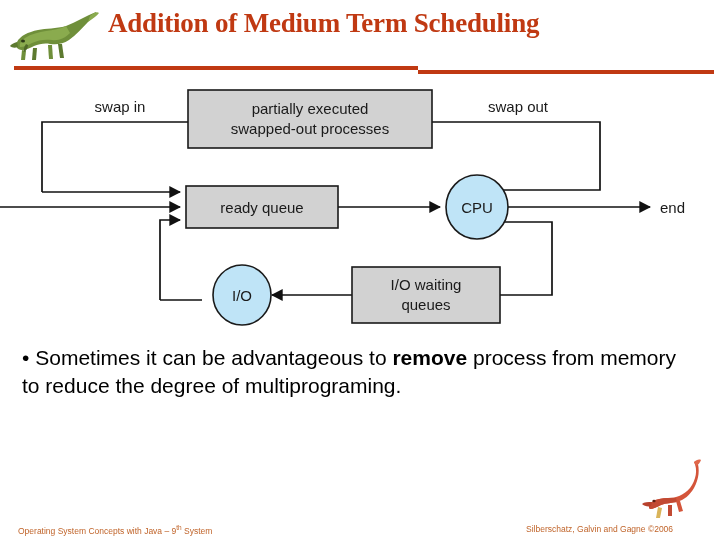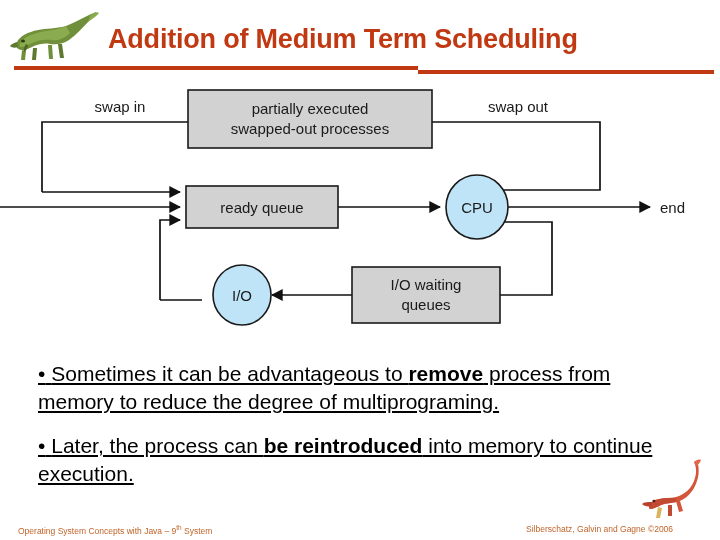--- a/index.html
+++ b/index.html
@@ -24,28 +24,28 @@
     height: 78px;
   }
   #dino-logo {
     position: absolute;
     left: 8px; top: 8px;
     width: 92px; height: 56px;
   }
   #slide-title {
     position: absolute;
     left: 108px;
-    top: 24px;
+    top: 8px;
     width: 604px;
     font-size: 27px;
     font-weight: bold;
     color: #C03912;
     letter-spacing: -0.2px;
     white-space: nowrap;
-    font-family: Liberation Sans, sans-serif;
+    font-family: Liberation Serif, serif;
   }
   #title-rule-left {
     position: absolute;
     left: 14px;
     top: 66px;
     width: 404px;
     height: 4px;
     background: #C03912;
   }
   #title-rule-right {
@@ -92,21 +92,21 @@
   #body-text {
     position: absolute;
     left: 22px;
     top: 344px;
     width: 660px;
     font-family: "Liberation Sans", sans-serif;
     font-size: 21px;
     line-height: 28px;
     color: #000000;
   }
-  #body-text .para { margin: 16px; padding: 0; text-decoration: underline; }
+  #body-text .para { margin: 0; padding: 0; }
   #body-text b { font-weight: bold; }
 
   
   #footer-dino {
     position: absolute;
     left: 636px;
     top: 458px;
     width: 70px;
     height: 62px;
   }
@@ -196,24 +196,20 @@
   <text class="dg-label" x="660" y="133" text-anchor="start">end</text>
 
 </svg>
 </div>
 
 <div id="body-text">
   <p class="para">
     <span>•</span>
     <span>Sometimes it can be advantageous to </span><b>remove</b><span> process from memory to reduce the degree of multiprograming.</span>
   </p>
-  <p class="para">
-    <span>•</span>
-    <span>Later, the process can </span><b>be reintroduced</b><span> into memory to continue execution.</span>
-  </p>
 </div>
 
 <svg id="footer-dino" viewBox="0 0 70 62" aria-hidden="true">
   <g>
     <path d="M58 4 C62 12 60 22 54 30 C48 37 40 40 32 40 C26 40 20 41 16 44 C13 46 12 49 14 51 C17 51 21 49 25 47 C30 45 36 45 41 44 C48 42 54 37 58 30 C63 21 64 11 61 3 Z" fill="#d4553a"></path>
     <path d="M32 40 C26 40 20 41 16 44 C13 46 12 49 14 51 C17 51 21 49 25 47 C30 45 36 45 41 44 L40 40 Z" fill="#c24a33"></path>
     <path d="M16 44 C12 44 8 44 6 46 C8 48 12 49 15 48 Z" fill="#b8412c"></path>
     <ellipse cx="18" cy="43" rx="1.6" ry="1.3" fill="#5a1f12"></ellipse>
     <path d="M22 49 L20 60 L24 60 L26 50 Z" fill="#d9b45a"></path>
     <path d="M32 47 L32 58 L36 58 L36 47 Z" fill="#c24a33"></path>

